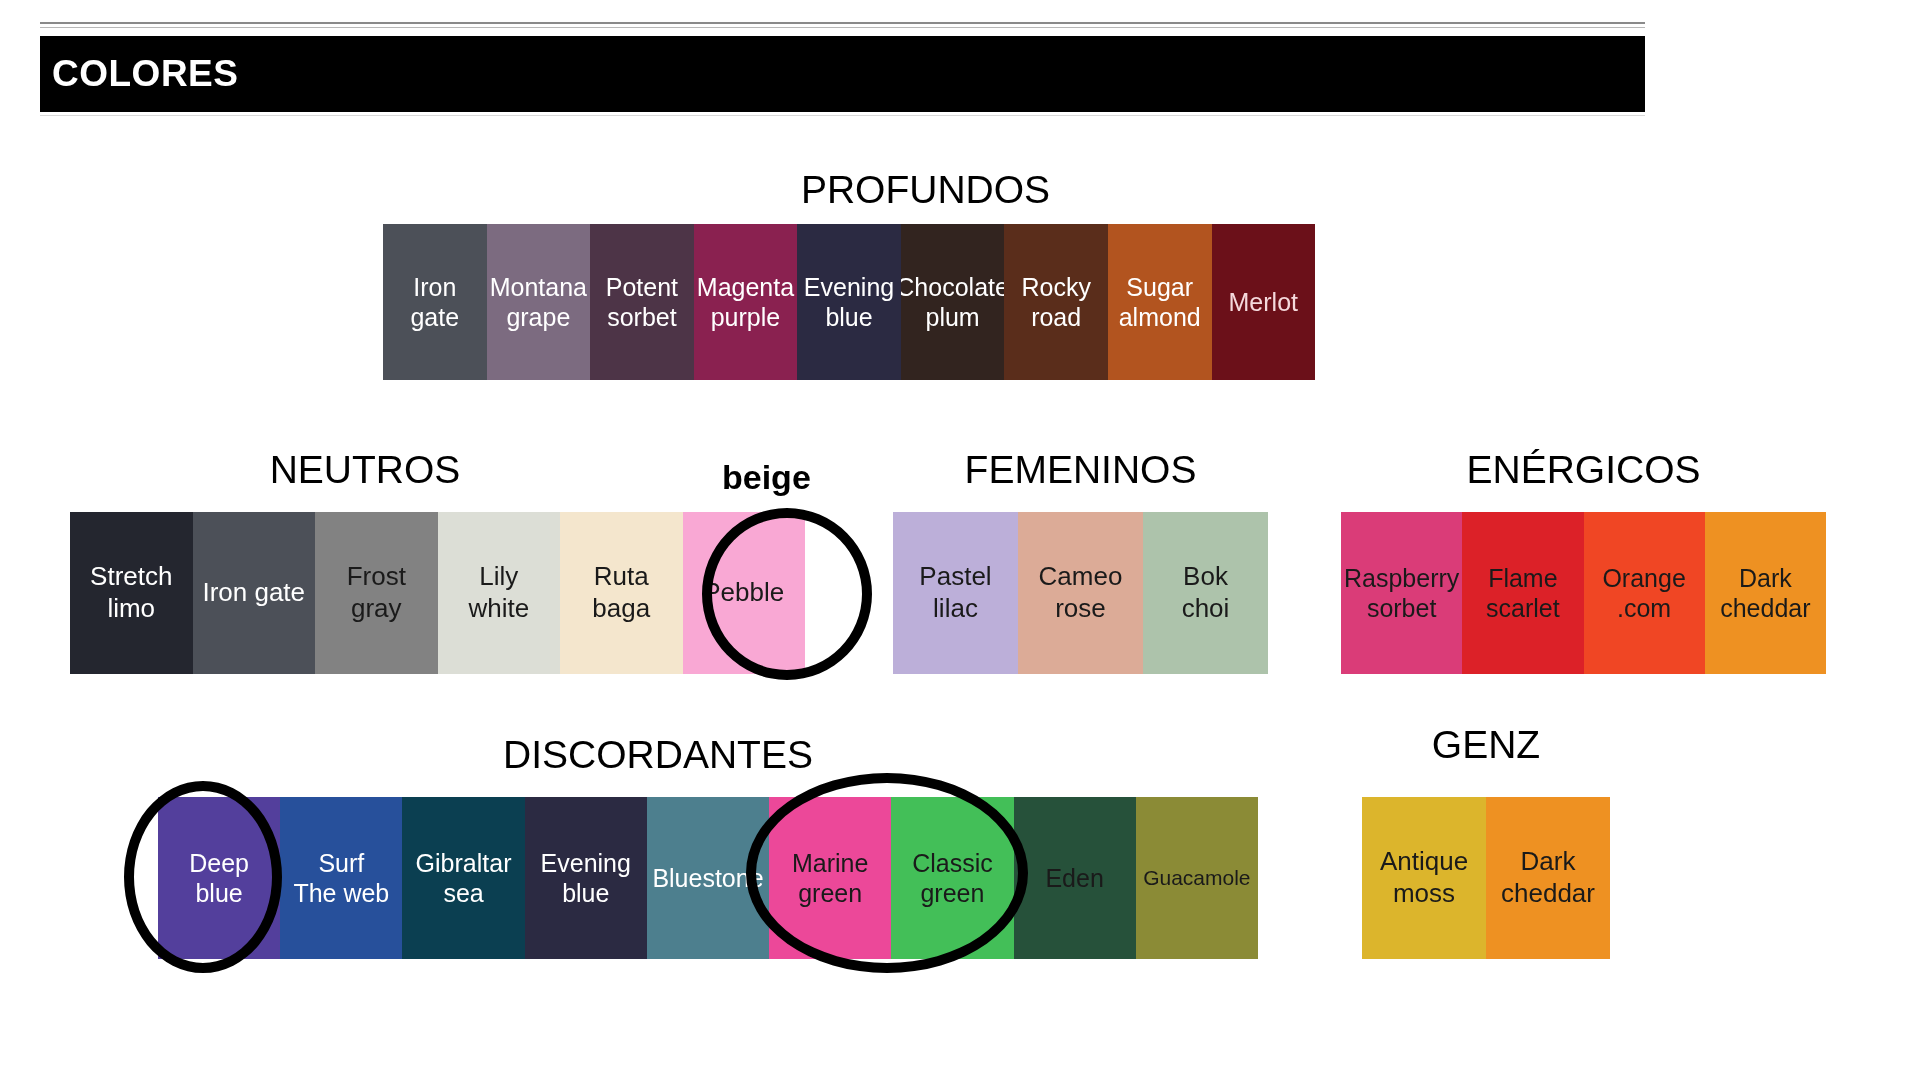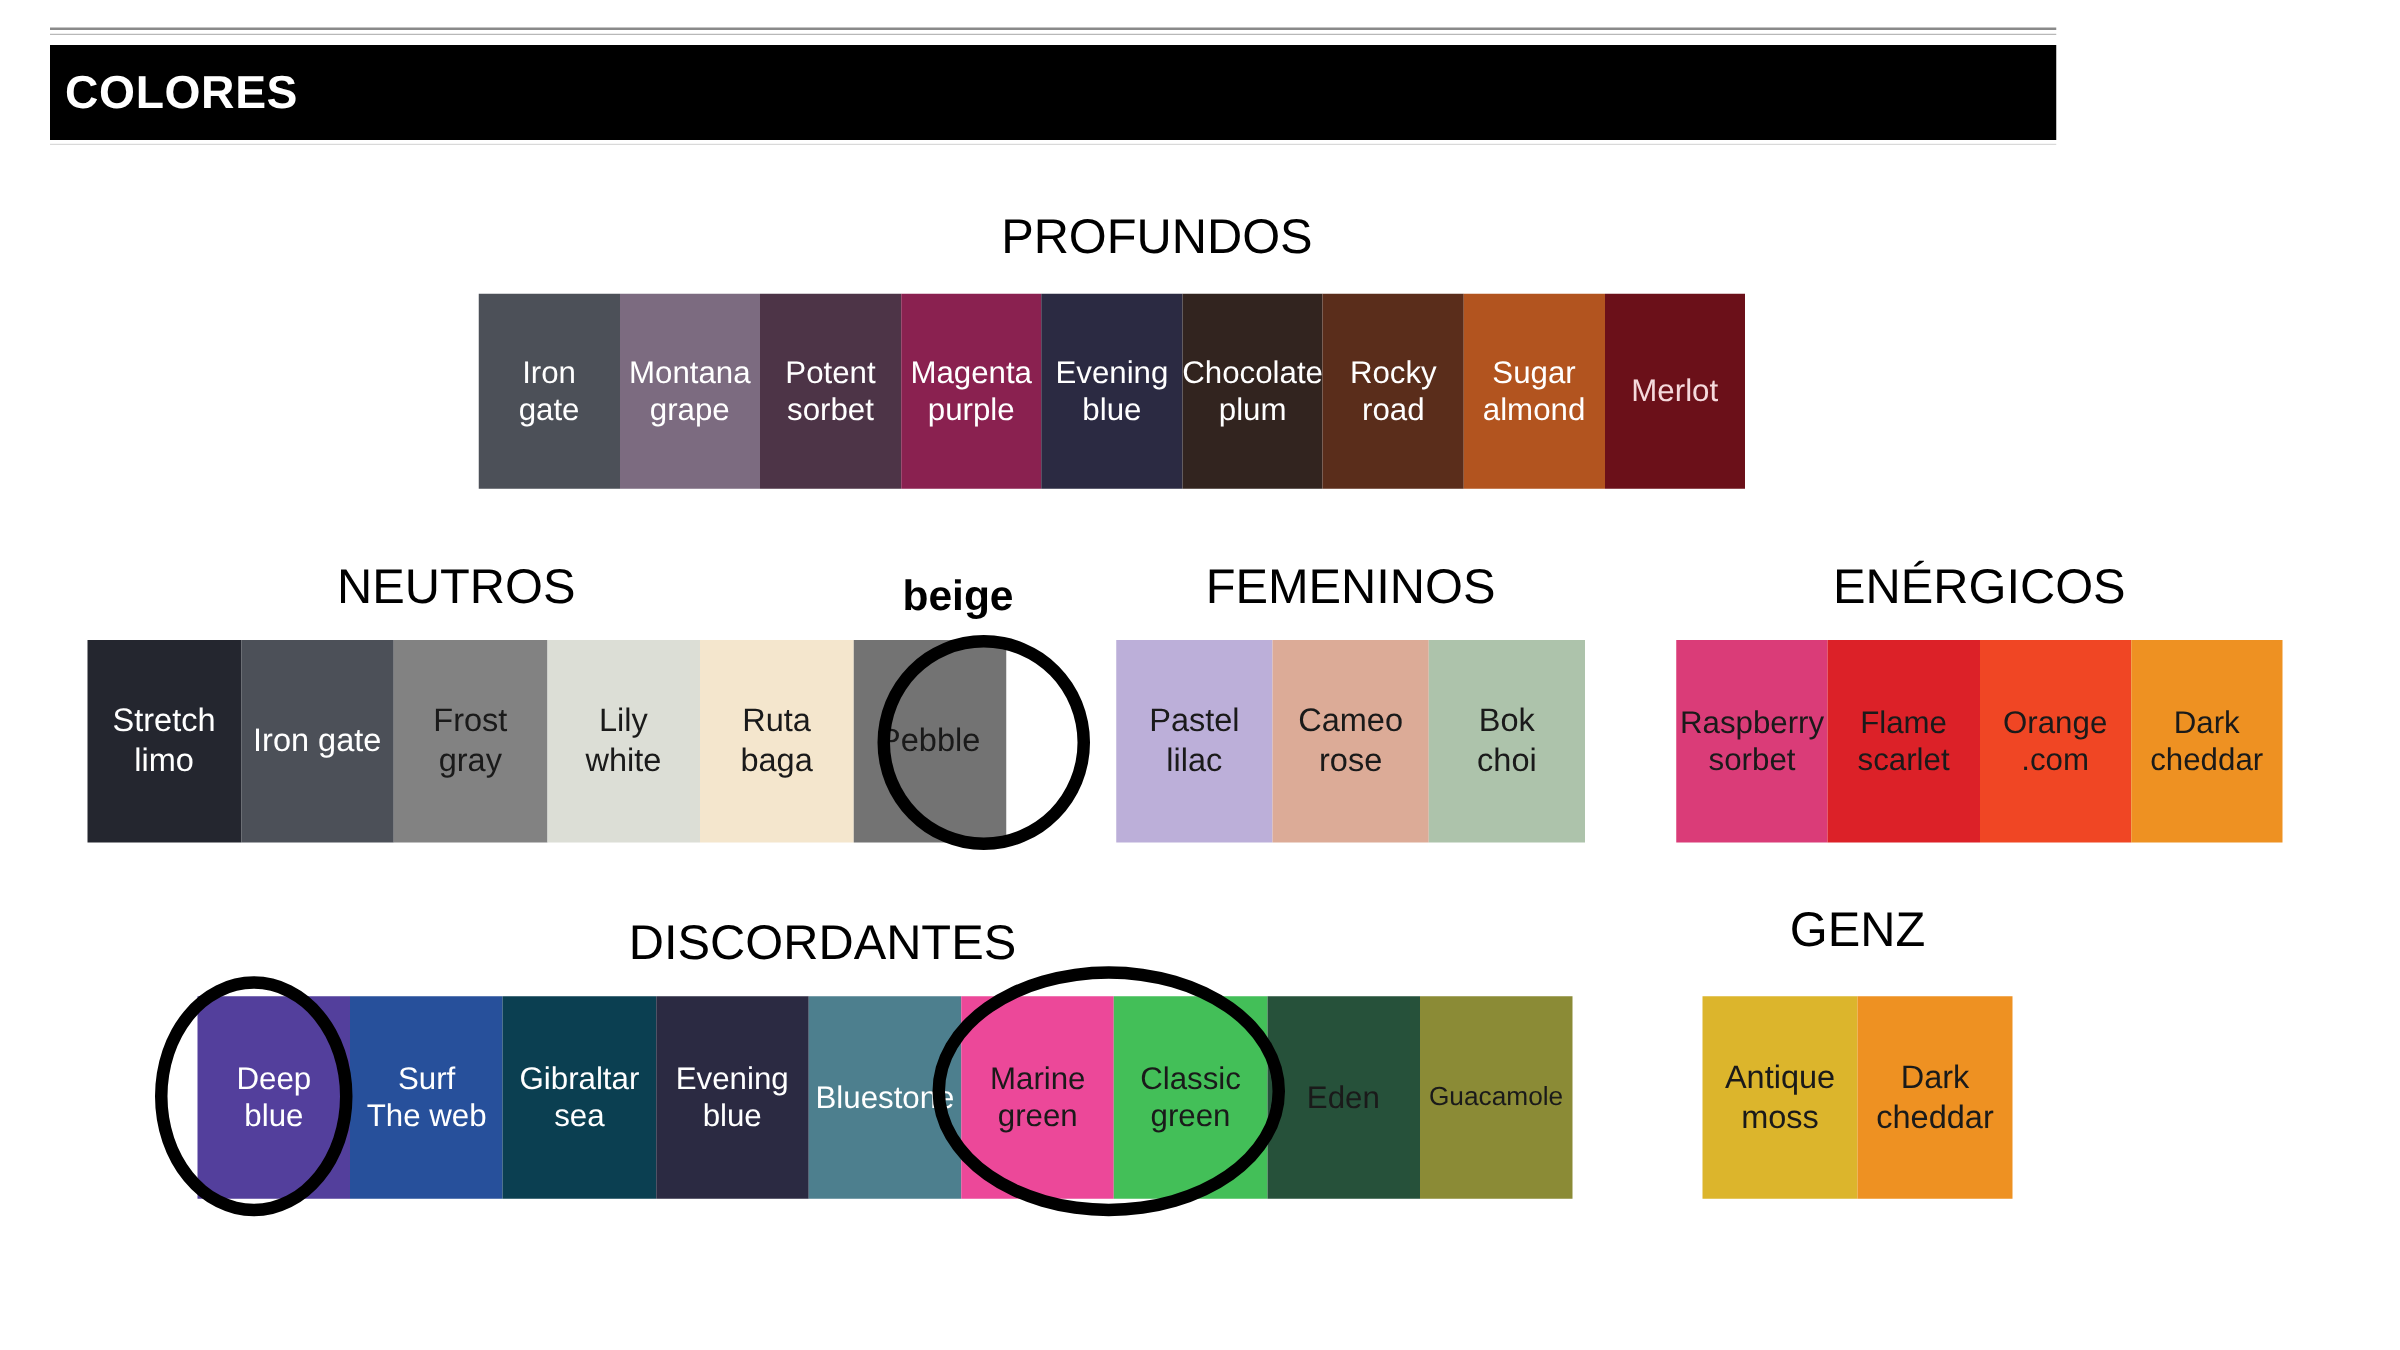--- a/index.html
+++ b/index.html
@@ -122,21 +122,21 @@
 
   <div class="rule-top"></div>
   <div class="rule-top2"></div>
   <div class="title-bar">
     <span class="title-text">COLORES</span>
   </div>
   <div class="rule-bottom"></div>
 
   <div class="group" id="g-profundos" style="left:383px; top:170px; width:1085px; height:220px;">
     <div class="group-title">PROFUNDOS</div>
-    <div class="swatch-row" style="top:65px; width:1013px; height:156px;">
+    <div class="swatch-row" style="top:54px; width:932px; height:156px;">
         <div class="swatch" style="flex: 1 1 0px; background: rgb(76, 80, 88);">
           <span class="label" style="color: rgb(255, 255, 255); font-size: 25px;">Iron
 gate</span>
         </div>
         <div class="swatch" style="flex: 1 1 0px; background: rgb(124, 107, 128);">
           <span class="label" style="color: rgb(255, 255, 255); font-size: 25px;">Montana
 grape</span>
         </div>
         <div class="swatch" style="flex: 1 1 0px; background: rgb(77, 52, 71);">
           <span class="label" style="color: rgb(255, 255, 255); font-size: 25px;">Potent
@@ -183,21 +183,21 @@
 gray</span>
         </div>
         <div class="swatch" style="flex: 1 1 0px; background: rgb(220, 222, 214);">
           <span class="label" style="color: rgb(26, 26, 26); font-size: 26px;">Lily
 white</span>
         </div>
         <div class="swatch" style="flex: 1 1 0px; background: rgb(244, 230, 205);">
           <span class="label" style="color: rgb(26, 26, 26); font-size: 26px;">Ruta
 baga</span>
         </div>
-        <div class="swatch" style="flex: 1 1 0px; background: #737373;">
+        <div class="swatch" style="flex: 1 1 0px; background: #f9a8d4;">
           <span class="label" style="color: rgb(26, 26, 26); font-size: 26px;">Pebble</span>
         </div>
       </div>
     <div class="annot-text" style="left:652px; top:8px;">beige</div>
     <div class="ellipse" style="left:632px; top:58px; width:170px; height:172px;"></div>
   </div>
 
   <div class="group" id="g-femeninos" style="left:893px; top:450px; width:375px; height:230px;">
     <div class="group-title">FEMENINOS</div>
     <div class="swatch-row" style="top:62px; width:375px; height:162px;">

